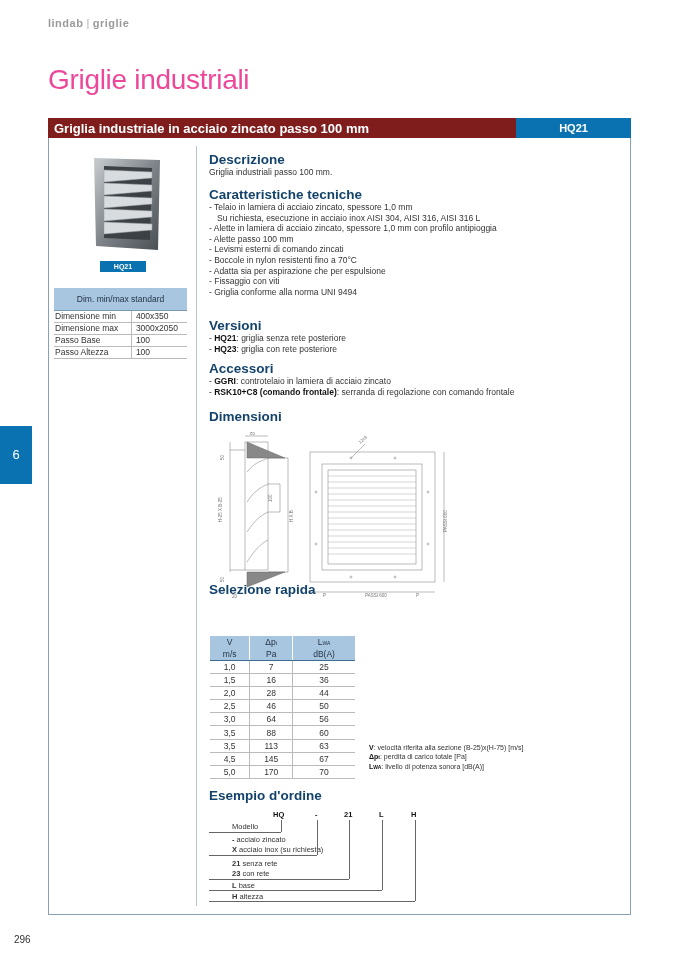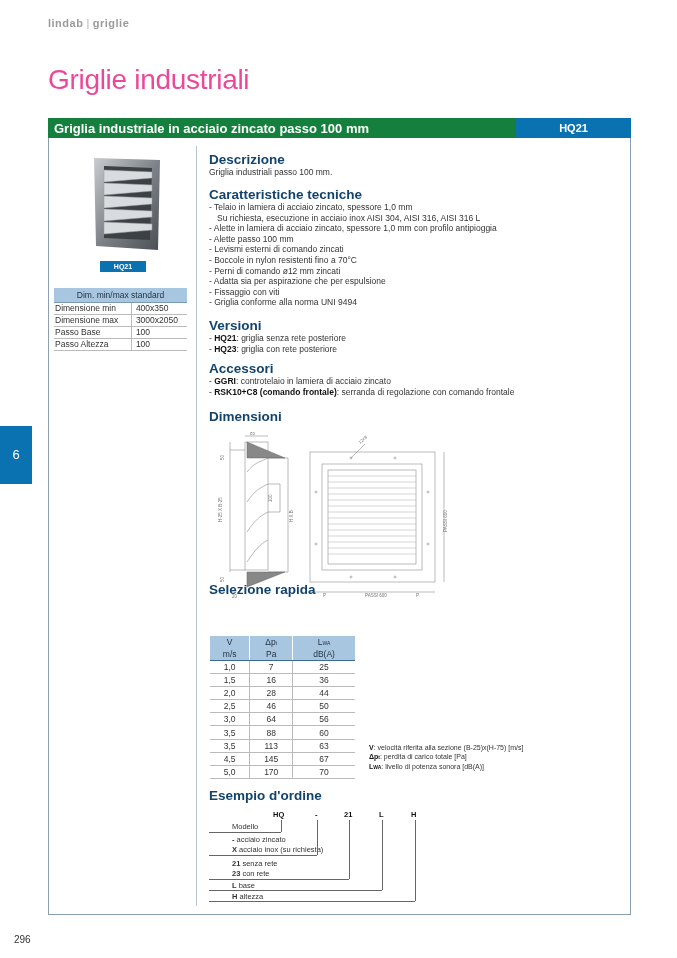--- a/index.html
+++ b/index.html
@@ -5,31 +5,31 @@
   * { box-sizing: border-box; margin: 0; padding: 0; }
   html, body { width: 677px; height: 958px; background: #ffffff; overflow: hidden; }
   body { position: relative; font-family: "Liberation Sans", "DejaVu Sans", sans-serif; color: #222; }
 
   .brand { position: absolute; left: 48px; top: 17px; font-size: 11px; font-weight: bold; color: #9a9a9a; letter-spacing: 0.5px; }
   .brand .sep { font-weight: normal; color: #b0b0b0; margin: 0 3px; }
 
   .page-title { position: absolute; left: 48px; top: 64px; font-size: 28px; font-weight: normal; color: #ec4899; letter-spacing: -0.3px; }
 
   .product-bar { position: absolute; left: 48px; top: 118px; width: 583px; height: 20px; display: flex; }
-  .product-bar .name { flex: 0 0 468px; background: #15803d; color: #fff; font-size: 13px; font-weight: bold; padding: 3px 0 0 6px; }
+  .product-bar .name { flex: 0 0 468px; background: #7f1d1d; color: #fff; font-size: 13px; font-weight: bold; padding: 3px 0 0 6px; }
   .product-bar .code { flex: 1; background: #0a72b0; color: #fff; font-size: 11px; font-weight: bold; text-align: center; padding-top: 4px; }
 
   .card { position: absolute; left: 48px; top: 138px; width: 583px; height: 777px; border: 1px solid #8aa0b0; border-top: none; }
   .left-divider { position: absolute; left: 196px; top: 146px; width: 1px; height: 760px; background: #b8c4cc; }
 
   .product-photo { position: absolute; left: 92px; top: 156px; width: 70px; height: 96px; }
   .badge { position: absolute; left: 100px; top: 261px; width: 46px; height: 11px; background: #0a72b0; color: #fff; font-size: 7px; font-weight: bold; text-align: center; line-height: 11px; }
 
   table.dims { position: absolute; left: 54px; top: 288px; width: 133px; border-collapse: collapse; font-size: 8.5px; color: #333; }
-  table.dims th { background: #a9c6e0; font-weight: normal; color: #234; height: 14px; border-bottom: 1px solid #7a9ab5; }
+  table.dims th { background: #a9c6e0; font-weight: normal; color: #234; height: 22px; border-bottom: 1px solid #7a9ab5; }
   table.dims td { height: 12px; padding-left: 1px; border-bottom: 1px solid #bbb; }
   table.dims td + td { border-left: 1px solid #bbb; padding-left: 4px; }
 
   .content { position: absolute; left: 209px; }
   .h2 { font-size: 13.5px; font-weight: bold; color: #13436b; line-height: 15px; }
   .txt { font-size: 8.5px; color: #333; line-height: 10.6px; }
   .txt b { color: #111; }
   .indent { padding-left: 8px; }
 
   #s-desc { top: 152px; }
@@ -129,21 +129,20 @@
 </div>
 
 <div class="content" id="s-tech">
   <div class="h2">Caratteristiche tecniche</div>
   <div class="txt">- Telaio in lamiera di acciaio zincato, spessore 1,0 mm</div>
   <div class="txt indent">Su richiesta, esecuzione in acciaio inox AISI 304, AISI 316, AISI 316 L</div>
   <div class="txt">- Alette in lamiera di acciaio zincato, spessore 1,0 mm con profilo antipioggia</div>
   <div class="txt">- Alette passo 100 mm</div>
   <div class="txt">- Levismi esterni di comando zincati</div>
   <div class="txt">- Boccole in nylon resistenti fino a 70°C</div>
-  <div class="txt">- Perni di comando ø12 mm zincati</div>
   <div class="txt">- Adatta sia per aspirazione che per espulsione</div>
   <div class="txt">- Fissaggio con viti</div>
   <div class="txt">- Griglia conforme alla norma UNI 9494</div>
 </div>
 
 <div class="content" id="s-vers">
   <div class="h2">Versioni</div>
   <div class="txt">- <b>HQ21</b><span>: griglia senza rete posteriore</span></div>
   <div class="txt">- <b>HQ23</b><span>: griglia con rete posteriore</span></div>
 </div>

